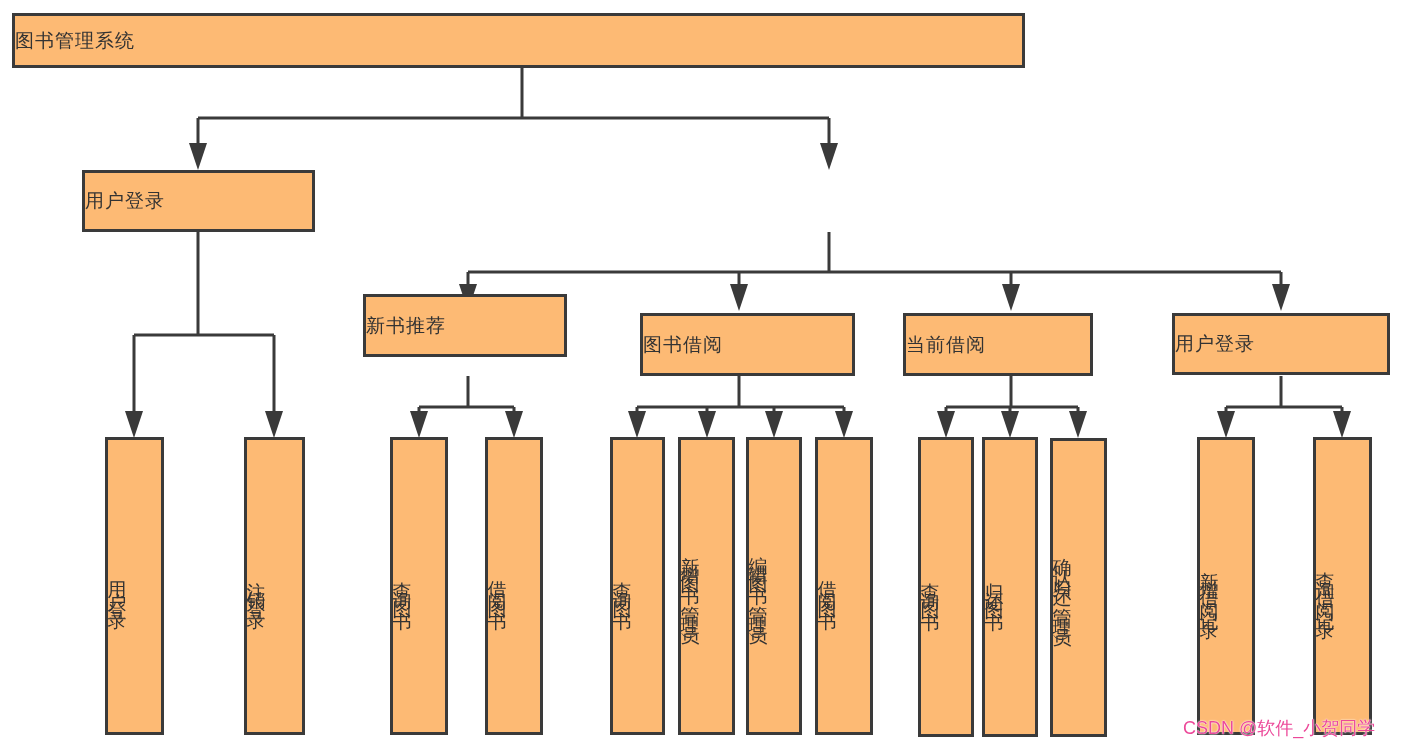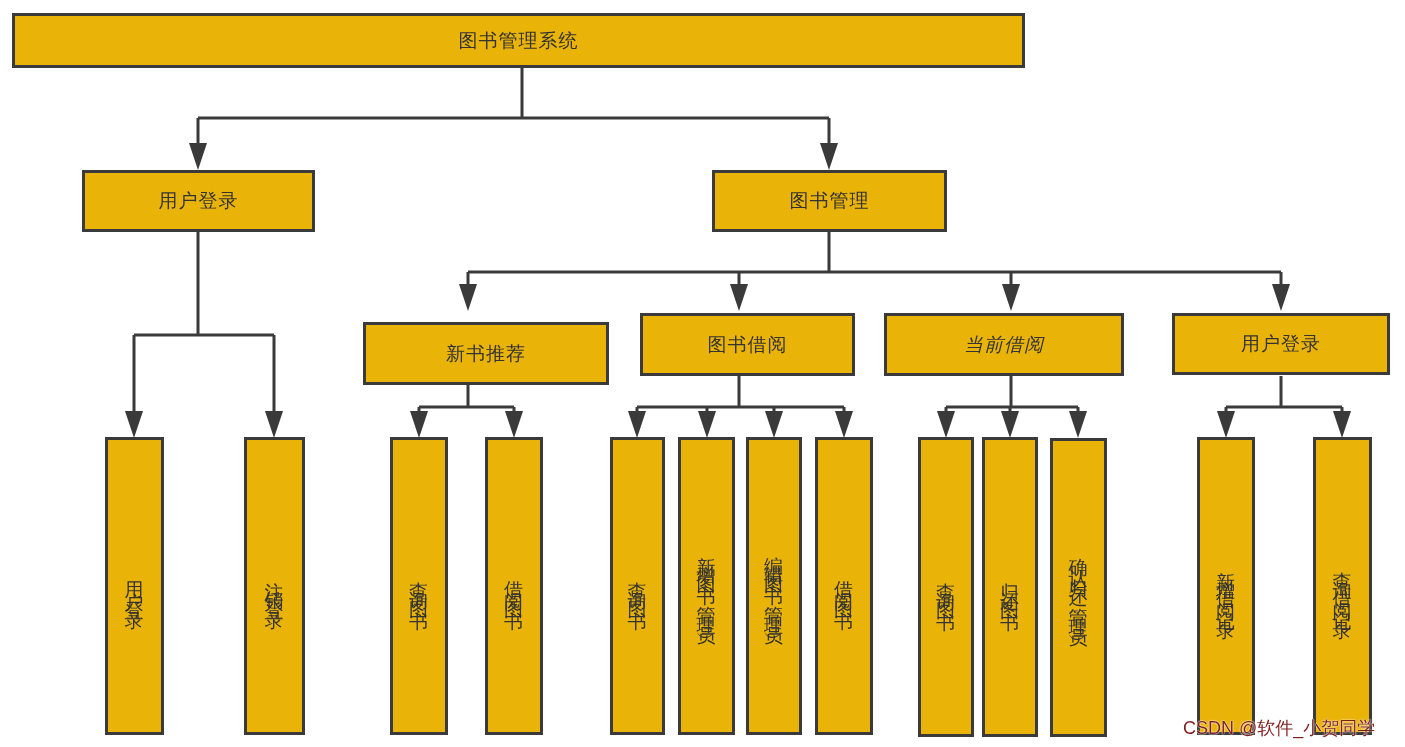--- a/index.html
+++ b/index.html
@@ -12,25 +12,25 @@
     overflow: hidden;
   }
   .connectors {
     position: absolute;
     left: 0; top: 0;
     z-index: 0;
   }
   .box {
     position: absolute;
     box-sizing: border-box;
-    background: #eab308;
+    background: #fdba74;
     border: 3px solid #3a3a3a;
     display: flex;
     align-items: center;
-    justify-content: center;
+    justify-content: flex-start;
     color: #333333;
     z-index: 1;
   }
   .box.h .lbl {
     font-size: 19px;
     letter-spacing: 1px;
     white-space: nowrap;
   }
   .box.v .lbl {
     writing-mode: vertical-rl;
@@ -38,21 +38,21 @@
     font-size: 19px;
     letter-spacing: 10px;
     line-height: 1;
     white-space: nowrap;
   }
   .watermark {
     position: absolute;
     left: 1183px;
     top: 716px;
     font-size: 18px;
-    color: #7f1d1d;
+    color: #ec4899;
     text-shadow: 0 0 2px #ffffff, 0 0 1px #ffffff;
     white-space: nowrap;
     z-index: 2;
   }
 </style>
 </head>
 <body>
 
 <div class="stage">
 
@@ -103,31 +103,28 @@
     </g>
   </svg>
 
   <div class="box h" style="left:12px; top:13px; width:1013px; height:55px;">
     <span class="lbl">图书管理系统</span>
   </div>
 
   <div class="box h" style="left:82px; top:170px; width:233px; height:62px;">
     <span class="lbl">用户登录</span>
   </div>
-  <div class="box h" style="left:712px; top:170px; width:235px; height:62px;">
-    <span class="lbl">图书管理</span>
-  </div>
 
-  <div class="box h" style="left:363px; top:322px; width:246px; height:63px;">
+  <div class="box h" style="left:363px; top:294px; width:204px; height:63px;">
     <span class="lbl">新书推荐</span>
   </div>
   <div class="box h" style="left:632px; top:313px; width:215px; height:63px;margin-left:8px;">
     <span class="lbl">图书借阅</span>
   </div>
-  <div class="box h" style="left:884px; top:313px; width:240px; height:63px;font-style:italic;">
+  <div class="box h" style="left:903px; top:313px; width:190px; height:63px;">
     <span class="lbl">当前借阅</span>
   </div>
   <div class="box h" style="left:1172px; top:313px; width:218px; height:62px;">
     <span class="lbl">用户登录</span>
   </div>
 
   <div class="box v" style="left:105px; top:437px; width:59px; height:298px;">
     <span class="lbl">用户登录</span>
   </div>
   <div class="box v" style="left:244px; top:437px; width:61px; height:298px;">

